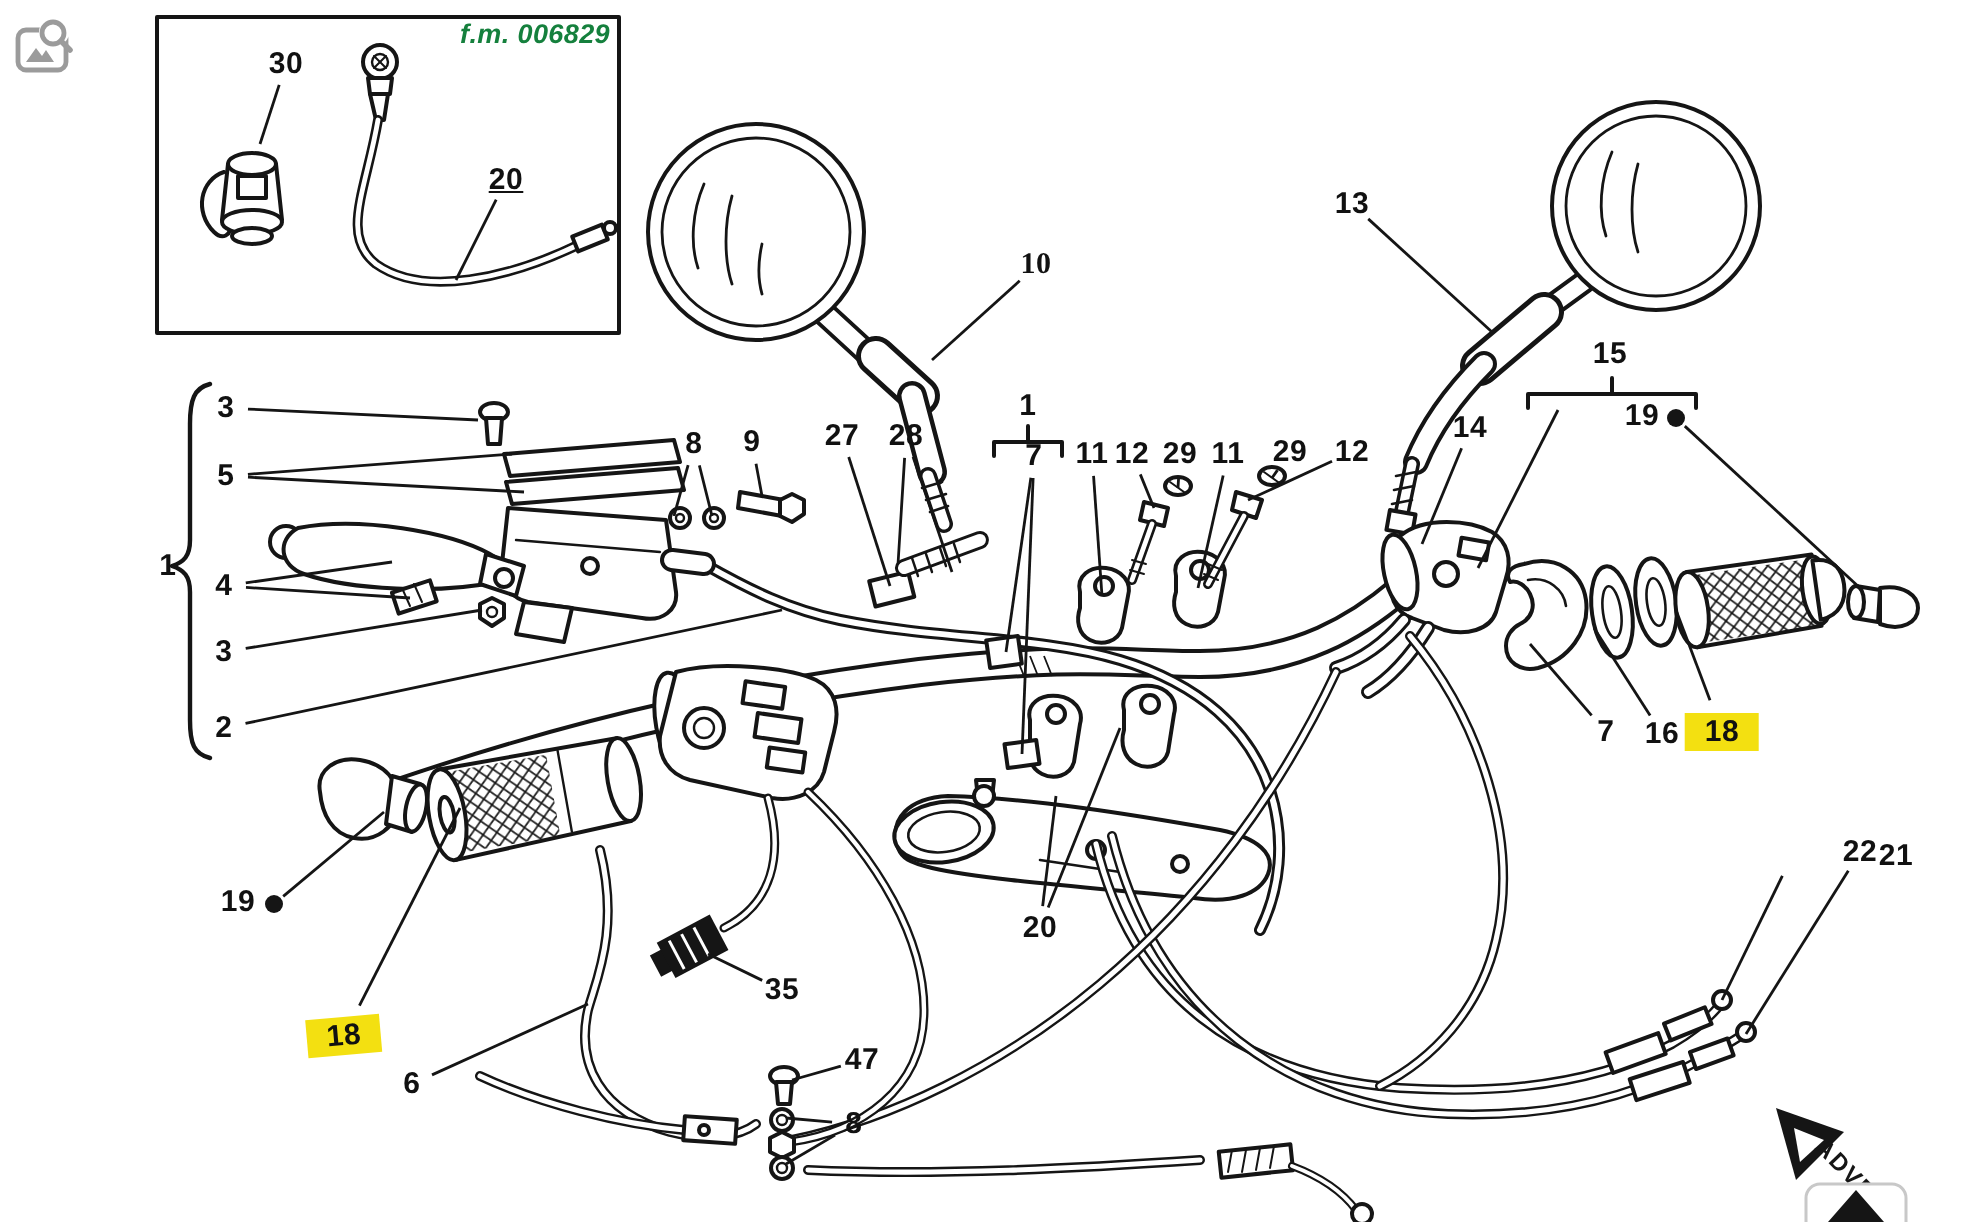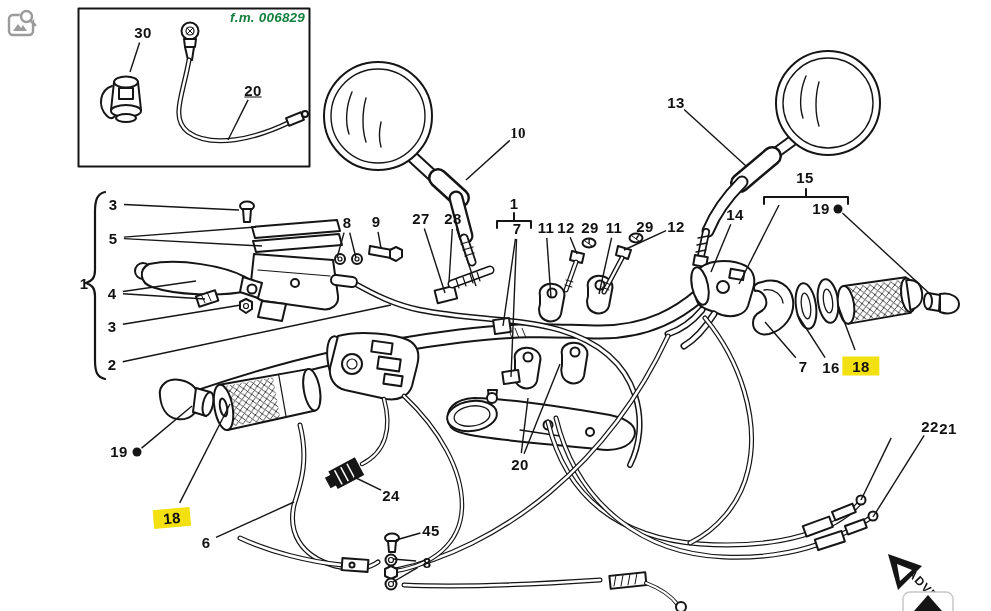--- a/index.html
+++ b/index.html
@@ -391,21 +391,21 @@
       <div class="callout" style="left: 676px; top: 226px; transform: translate(-50%, -50%);">12</div>
       <div class="callout" style="left: 735px; top: 214px; transform: translate(-50%, -50%); text-align: center;">14</div>
       <div class="callout" style="left: 805px; top: 177px; transform: translate(-50%, -50%);">15</div>
       <div class="callout" style="left: 821px; top: 208px; transform: translate(-50%, -50%);">19</div>
       <div class="callout" style="left: 803px; top: 366px; transform: translate(-50%, -50%);">7</div>
       <div class="callout" style="left: 831px; top: 367px; transform: translate(-50%, -50%);">16</div>
       <div class="callout hl" style="left: 861px; top: 366px; background: rgb(243, 224, 17); transform: translate(-50%, -50%);">18</div>
       <div class="callout" style="left: 948px; top: 428px; transform: translate(-50%, -50%); text-align: center;">21</div>
       <div class="callout" style="left: 930px; top: 426px; transform: translate(-50%, -50%);">22</div>
       <div class="callout" style="left: 520px; top: 464px; transform: translate(-50%, -50%);">20</div>
-      <div class="callout" style="left: 391px; top: 495px; transform: translate(-50%, -50%);">24</div>
-      <div class="callout" style="left: 431px; top: 530px; transform: translate(-50%, -50%);">45</div>
+      <div class="callout" style="left: 391px; top: 495px; transform: translate(-50%, -50%);">35</div>
+      <div class="callout" style="left: 431px; top: 530px; transform: translate(-50%, -50%);">47</div>
       <div class="callout" style="left: 427px; top: 562px; transform: translate(-50%, -50%);">8</div>
       <div class="callout" style="left: 206px; top: 542px; transform: translate(-50%, -50%);">6</div>
       <div class="callout" style="left: 119px; top: 451px; transform: translate(-50%, -50%);">19</div>
       <div class="callout hl" style="left: 172px; top: 518px; background: rgb(243, 224, 17); transform: translate(-50%, -50%) rotate(-5deg);">18</div>
     </div>
 
 </div>
 
 </body></html>

